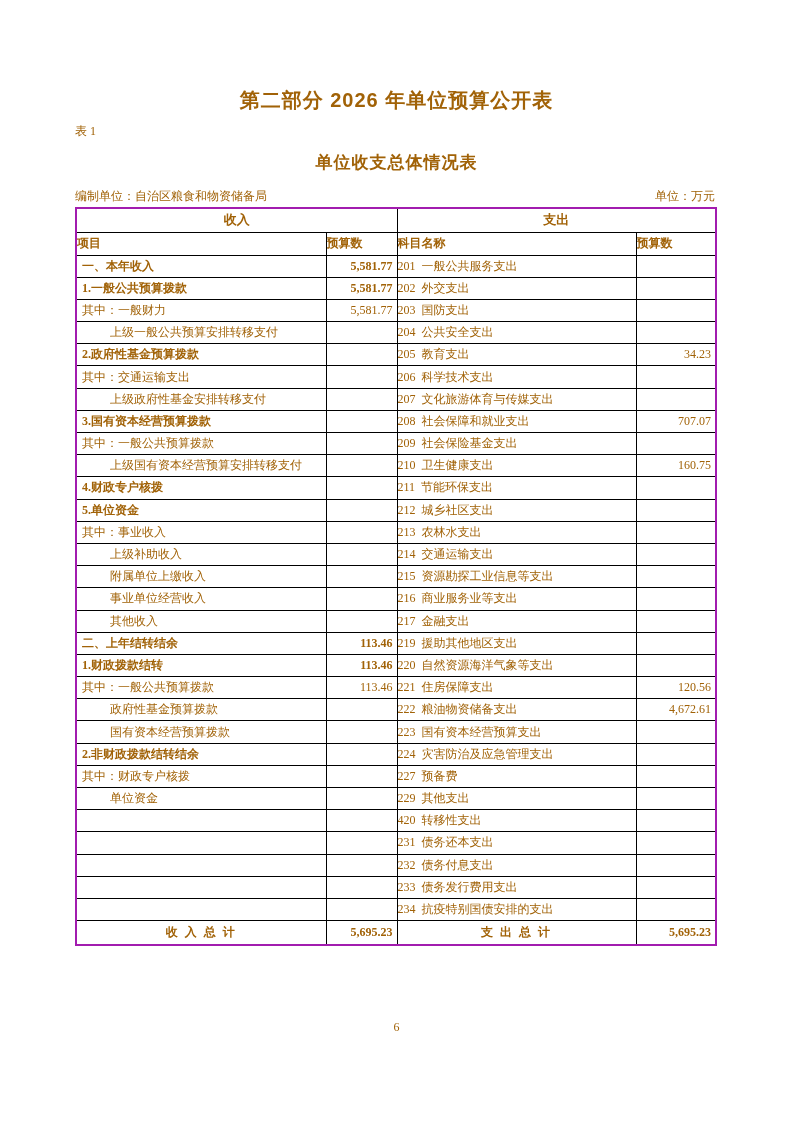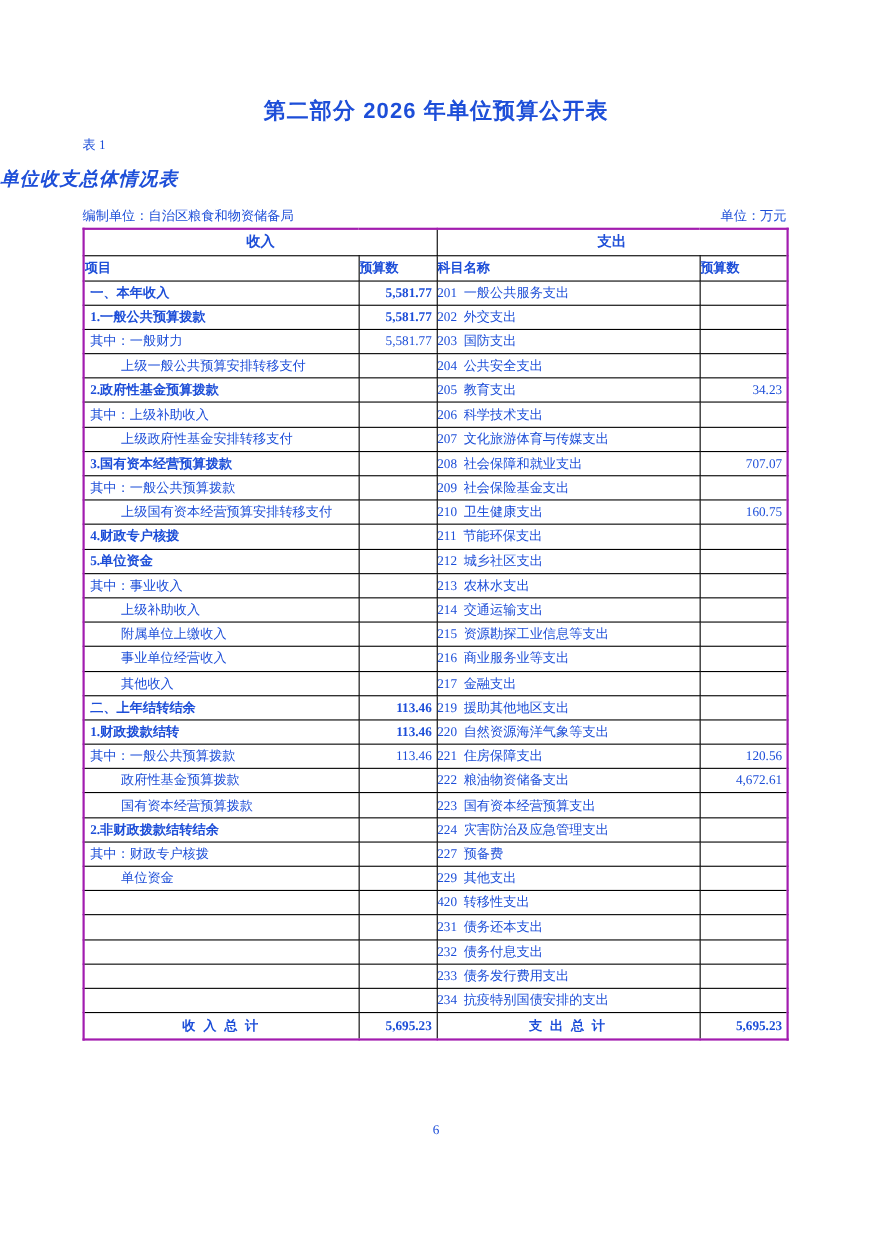--- a/index.html
+++ b/index.html
@@ -2,21 +2,21 @@
 <html><head>
 <meta charset="utf-8">
 <style>
   * { margin: 0; padding: 0; box-sizing: border-box; }
   html, body { background: #ffffff; }
   .page {
     position: relative;
     width: 793px;
     height: 1122px;
     background: #ffffff;
-    color: #1d4ed8;
+    color: #a16207;
     font-family: "Liberation Serif", "DejaVu Serif", serif;
     outline: 1px solid #e3e3e3;
     overflow: hidden;
   }
   .part-title {
     position: absolute;
     top: 87px; left: 0; width: 100%;
     text-align: center;
     font-size: 20px;
     font-weight: bold;
@@ -24,26 +24,25 @@
     letter-spacing: 1px;
   }
   .table-label {
     position: absolute;
     top: 123px; left: 75px;
     font-size: 12px;
   }
   .table-title {
     position: absolute;
     top: 151px; left: 0; width: 100%;
-    text-align: left;
+    text-align: center;
     font-size: 17px;
     font-weight: bold;
     font-family: "Liberation Sans", "DejaVu Sans", sans-serif;
     letter-spacing: 1px;
-    font-style: italic;
   }
   .meta-row {
     position: absolute;
     top: 188px; left: 75px; width: 640px;
     display: flex;
     justify-content: space-between;
     font-size: 12px;
   }
   table.budget-table {
     position: absolute;
@@ -137,21 +136,21 @@
           <td class="c-ex">204  公共安全支出</td>
           <td class="c-num"></td>
         </tr>
         <tr>
           <td class="c-item bold">2.政府性基金预算拨款</td>
           <td class="c-num"></td>
           <td class="c-ex">205  教育支出</td>
           <td class="c-num">34.23</td>
         </tr>
         <tr>
-          <td class="c-item">其中：上级补助收入</td>
+          <td class="c-item">其中：交通运输支出</td>
           <td class="c-num"></td>
           <td class="c-ex">206  科学技术支出</td>
           <td class="c-num"></td>
         </tr>
         <tr>
           <td class="c-item ind">上级政府性基金安排转移支付</td>
           <td class="c-num"></td>
           <td class="c-ex">207  文化旅游体育与传媒支出</td>
           <td class="c-num"></td>
         </tr>

